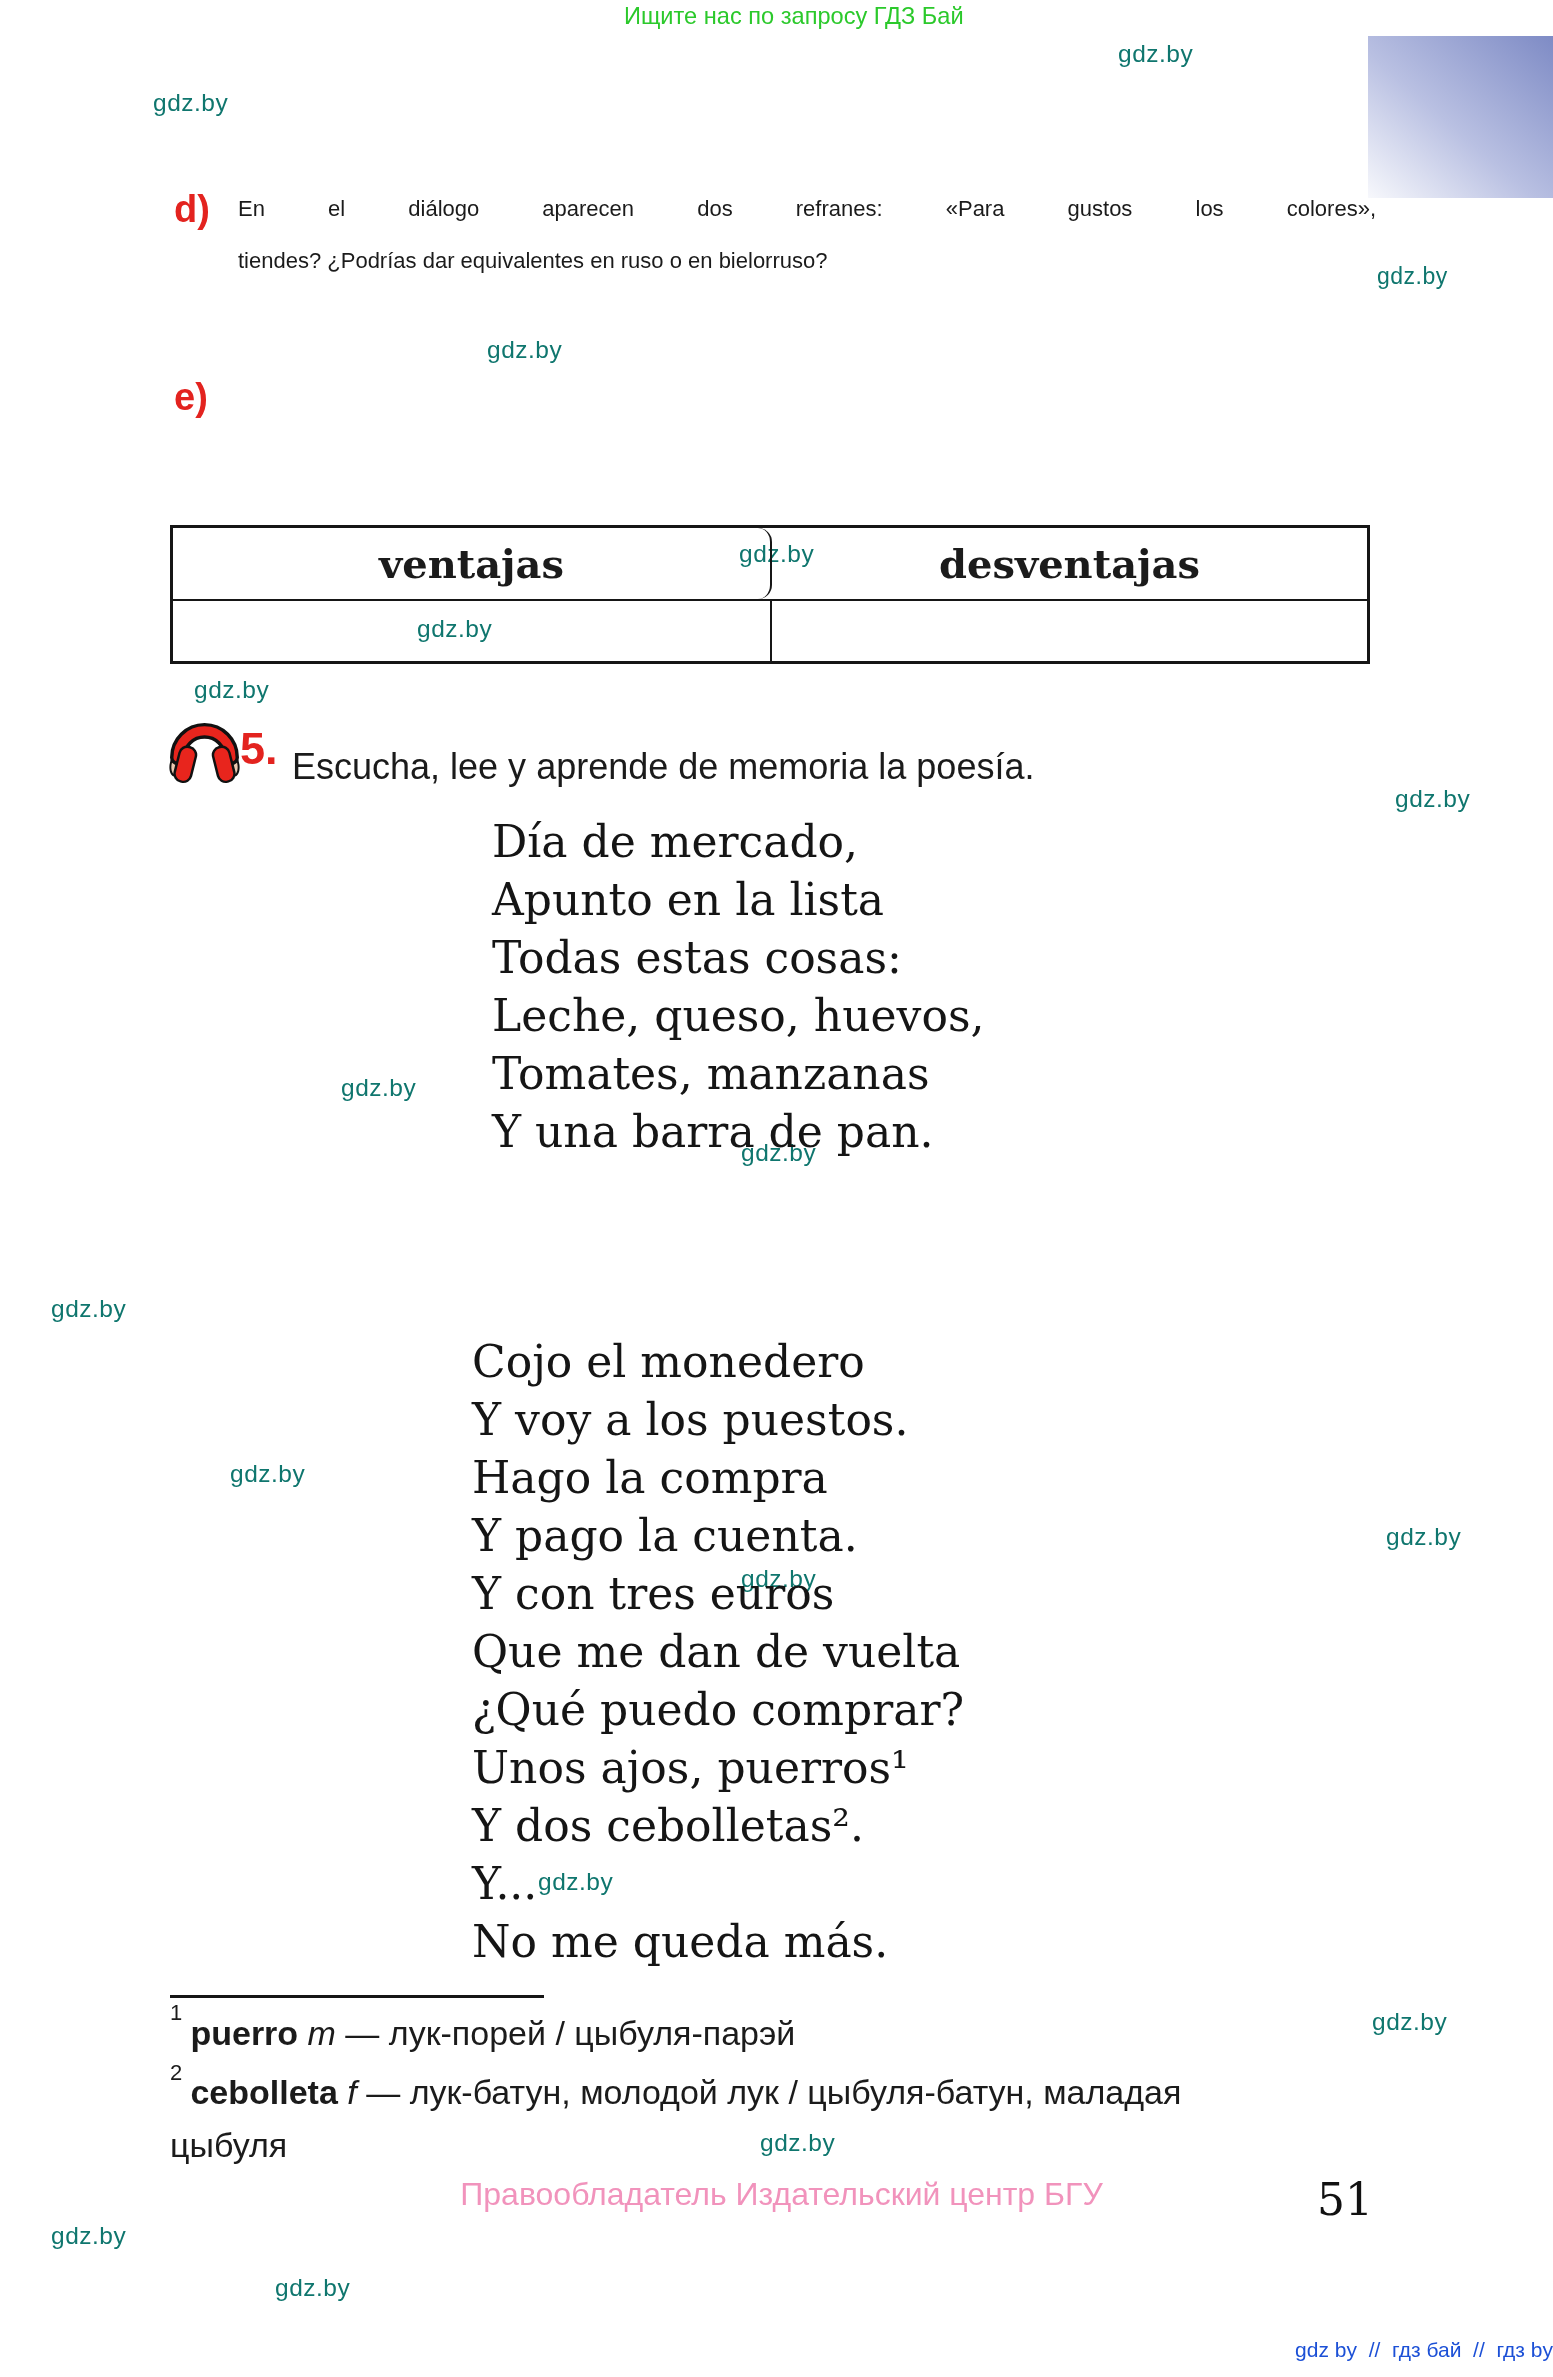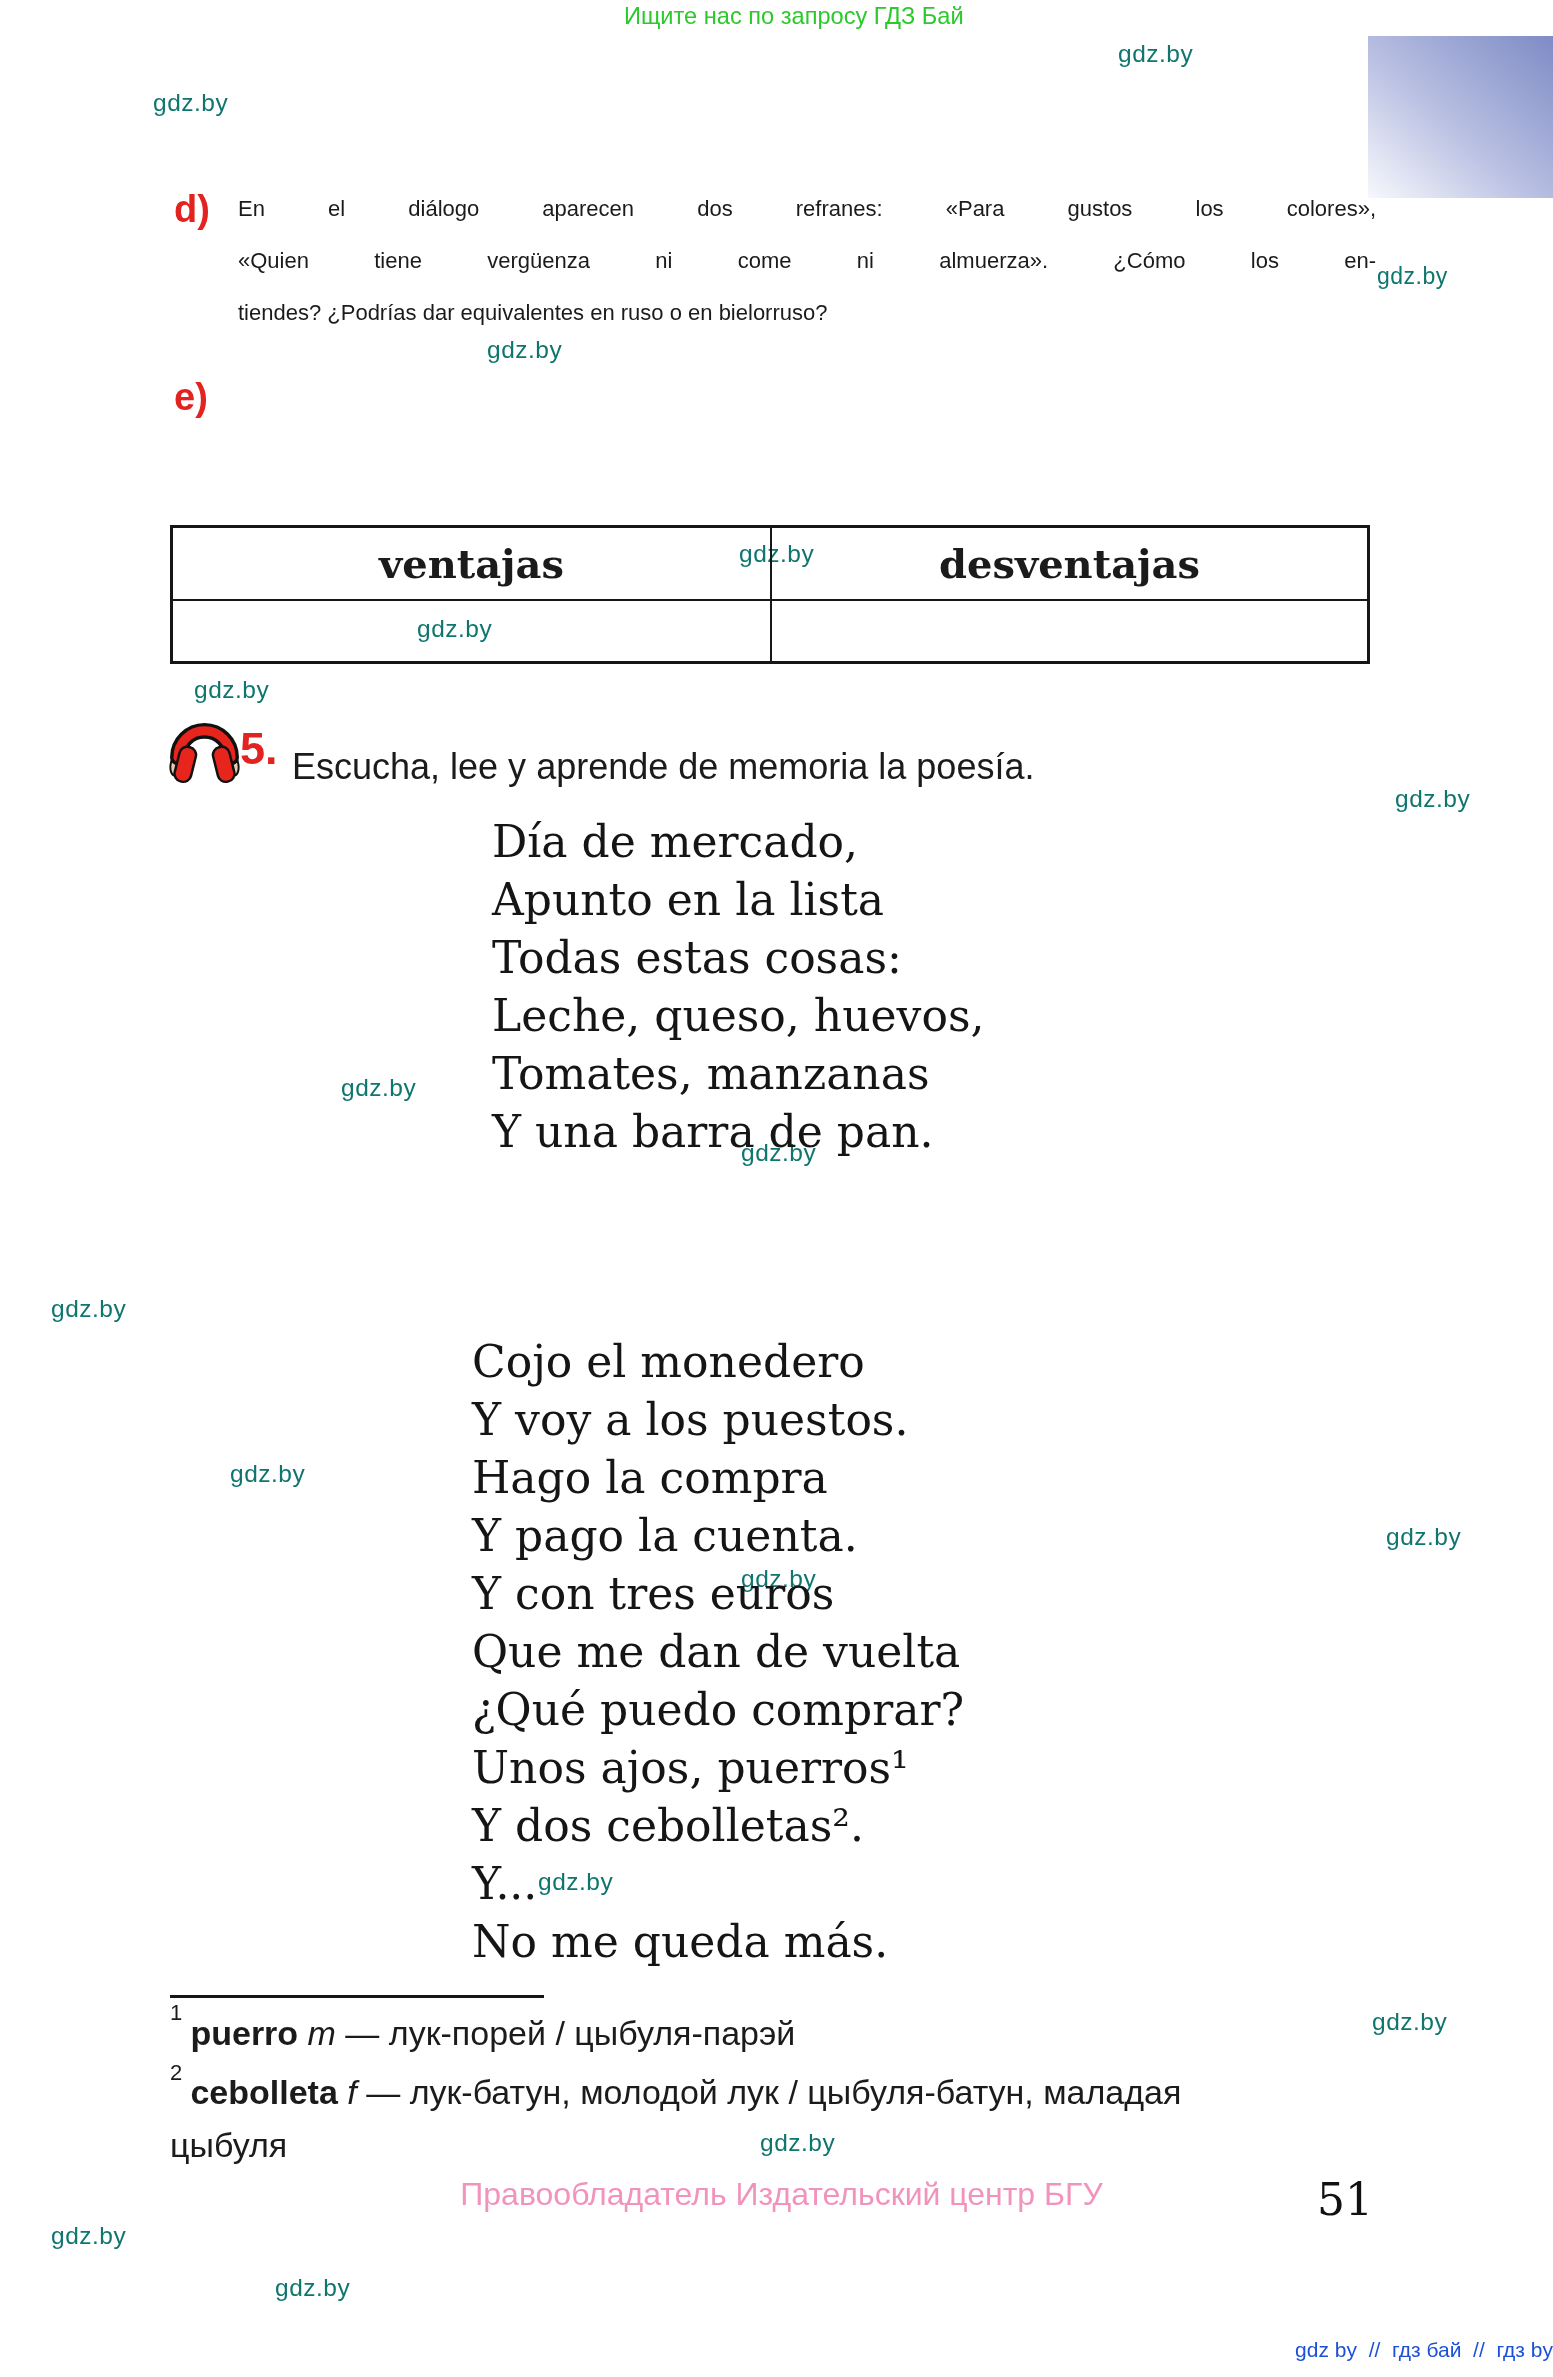--- a/index.html
+++ b/index.html
@@ -67,20 +67,21 @@
   .ex-table .hrow{border-bottom:2.7px solid #161616;}
   .ex-table .cell{box-sizing:border-box;}
   .ex-table .c1{width:599px;border-right:2.7px solid #161616;}
   .ex-table .c2{flex:1;}
   .th{
     font-family:"DejaVu Serif","Liberation Serif",serif;
     font-weight:bold;
     font-size:40px;
     text-align:center;
     padding:11.8px 0 12.7px 0;
+    border-radius:14px;
   }
   .ex-table .body-cell{height:60px;}
   
   .ex5-num{
     position:absolute;
     left:240px;top:726px;
     font-size:45px;line-height:45px;
     font-weight:bold;
     color:var(--accent_red);
     white-space:nowrap;
@@ -174,21 +175,20 @@
   <span class="wm" style="left:741px;top:1565px">gdz.by</span>
   <span class="wm" style="left:538px;top:1868px">gdz.by</span>
   <span class="wm" style="left:1372px;top:2008px">gdz.by</span>
   <span class="wm" style="left:760px;top:2129px">gdz.by</span>
   <span class="wm" style="left:51px;top:2222px">gdz.by</span>
   <span class="wm" style="left:275px;top:2274px">gdz.by</span>
 
   <div class="red-label" style="left:174px;top:183px">d)</div>
   <div class="para" style="left:238px;top:183px">
     <div class="just">En el diálogo aparecen dos refranes: «Para gustos los colores»,</div>
-    <div class="just">«Quien tiene vergüenza ni come ni almuerza». ¿Cómo los en-</div>
     <div class="ln">tiendes? ¿Podrías dar equivalentes en ruso o en bielorruso?</div>
   </div>
 
   <div class="red-label" style="left:174px;top:371px">e)</div>
 
   <div class="ex-table">
     <div class="row hrow">
       <div class="cell c1 th">ventajas</div>
       <div class="cell c2 th">desventajas</div>
     </div>

